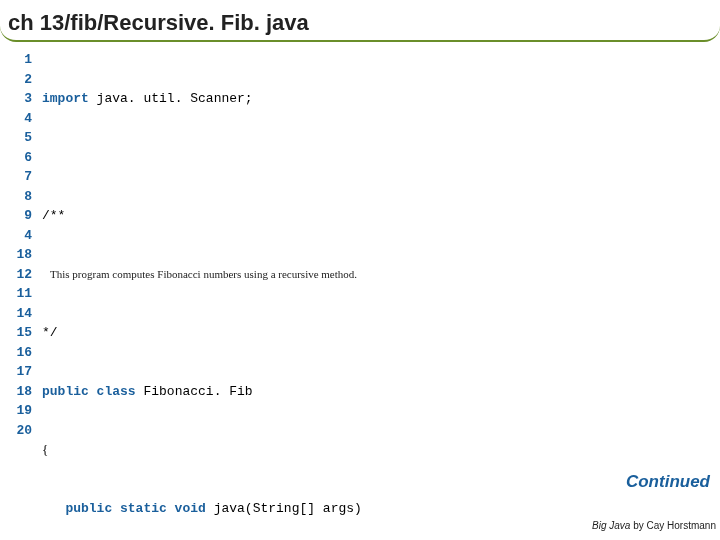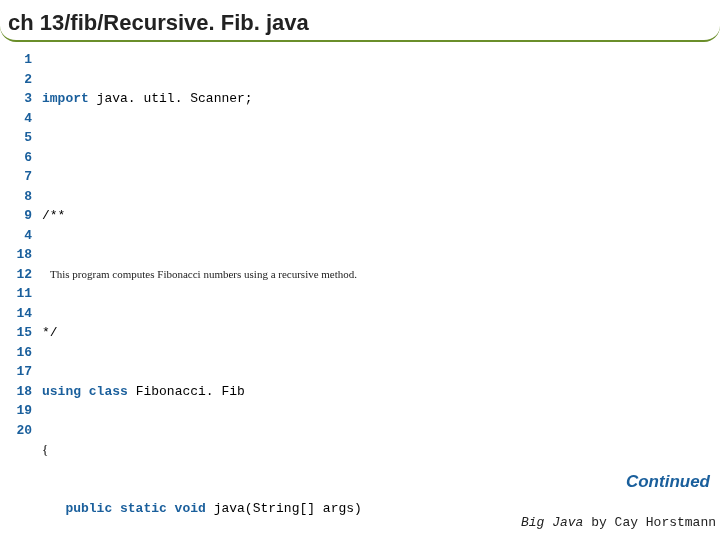--- a/index.html
+++ b/index.html
@@ -59,23 +59,23 @@
     font-size: 17px;
     color: #1a5f9c;
     font-family: Verdana, sans-serif;
     margin-top: 22px;
   }
   .footer {
     position: absolute;
     right: 4px;
     bottom: 8px;
     text-align: right;
-    font-size: 13px;
+    font-size: 10px;
     color: #222;
-    font-family: Liberation Mono, monospace;
+    font-family: Liberation Sans, sans-serif;
     line-height: 1.3;
   }
   .footer .book { font-style: italic; }
 </style>
 </head>
 <body>
 
 <div class="title">ch 13/fib/Recursive. Fib. java</div>
 
 <div class="code-area">
@@ -100,21 +100,21 @@
     <div>18</div>
     <div>19</div>
     <div>20</div>
   </div>
   <div class="code">
     <div><span class="kw">import</span><span> java. util. Scanner;</span></div>
     <div></div>
     <div><span>/**</span></div>
     <div><span class="comment-serif">   This program computes Fibonacci numbers using a recursive method.</span></div>
     <div><span>*/</span></div>
-    <div><span class="kw">using class</span><span> Fibonacci. Fib</span></div>
+    <div><span class="kw">public class</span><span> Fibonacci. Fib</span></div>
     <div><span class="brace-serif">{</span></div>
     <div><span>   </span><span class="kw">public static void</span><span> java(String[] args)</span></div>
     
     
     
     
     
     
     
     

